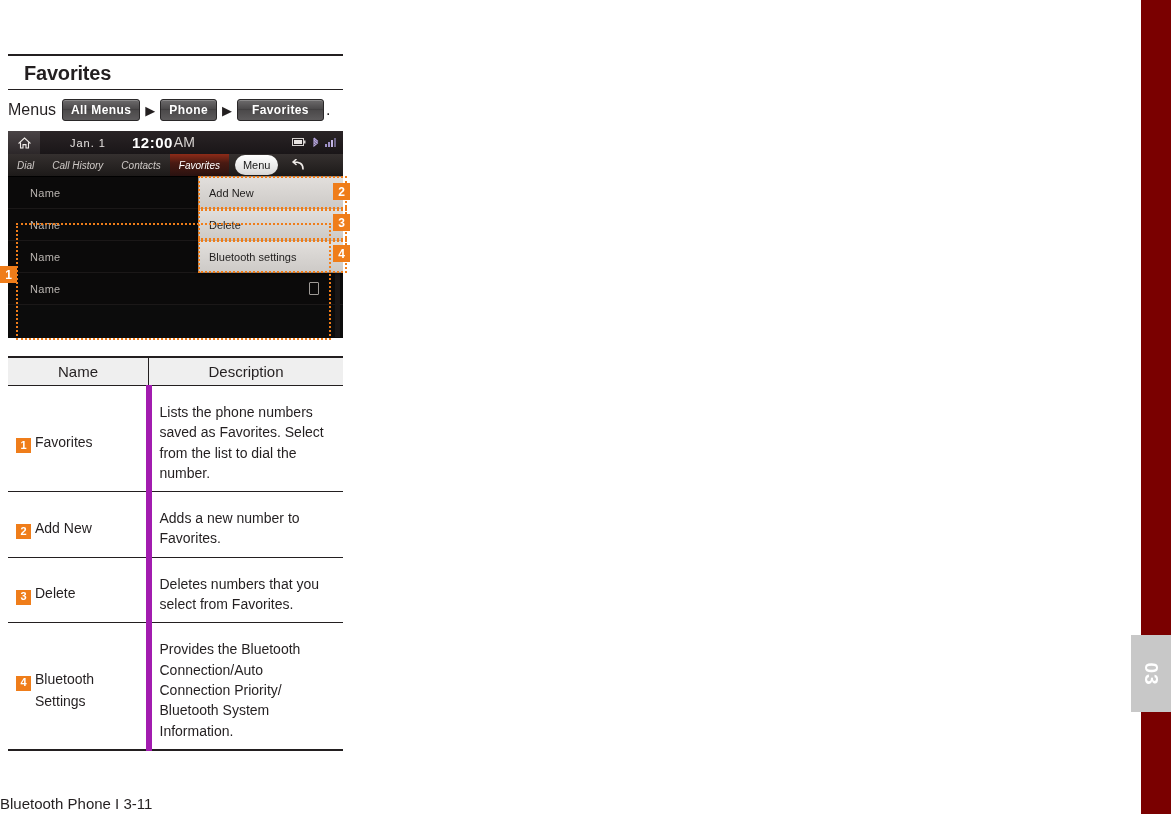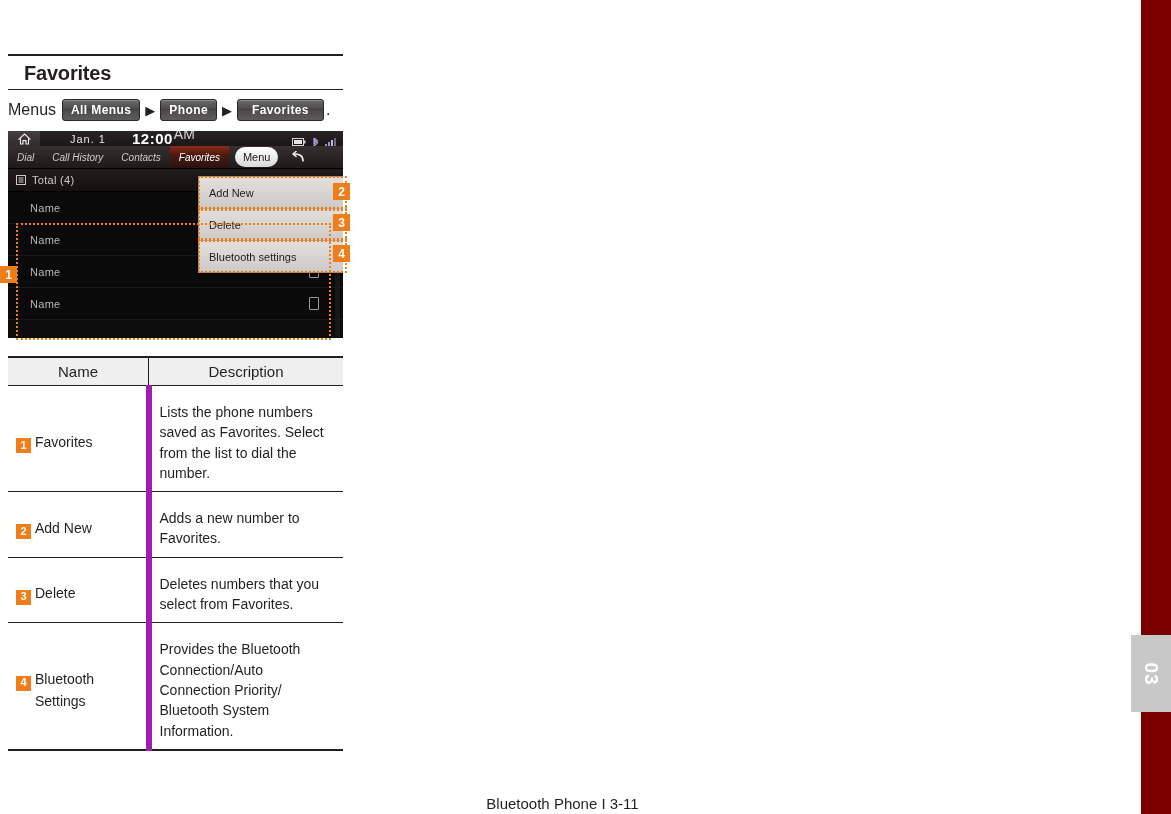--- a/index.html
+++ b/index.html
@@ -116,21 +116,21 @@
   #device-inner {
     position: absolute;
     inset: 0;
     overflow: hidden;
     background: #0c0c0c;
   }
 
   
   #status-bar {
     position: relative;
-    height: 15px;
+    height: 23px;
     background: linear-gradient(to bottom, #2a2426 0%, #1a1618 100%);
     display: flex;
     align-items: center;
   }
   #home-icon {
     width: 32px;
     height: 23px;
     display: flex;
     align-items: center;
     justify-content: center;
@@ -375,21 +375,21 @@
     display: block;
     padding-left: 19px;
   }
 
   
   #footer {
     position: absolute;
     left: 0;
     top: 795px;
     width: 1125px;
-    text-align: center;
+    text-align: left;
     font-size: 15px;
     color: #231f20;
   }
 </style>
 </head>
 <body>
 
 <div id="right-bar"></div>
 <div id="chapter-tab">
   <span class="chapter-num">03</span>
@@ -447,29 +447,20 @@
         <div class="nav-tab">Contacts</div>
         <div class="nav-tab active">Favorites</div>
         <div id="menu-btn">Menu</div>
         <div id="back-btn">
           <svg width="16" height="12" viewBox="0 0 16 12">
             <path d="M14 10 C14 4 10 3 4 3 M4 3 L7 0.5 M4 3 L7 5.5" fill="none" stroke="#efebe8" stroke-width="1.6" stroke-linecap="round"></path>
           </svg>
         </div>
       </div>
 
-      <div id="total-row">
-        <svg class="listicon" width="10" height="10" viewBox="0 0 10 10">
-          <rect x="0.5" y="0.5" width="9" height="9" fill="none" stroke="#cdc9c6"></rect>
-          <line x1="2.5" y1="3" x2="7.5" y2="3" stroke="#cdc9c6"></line>
-          <line x1="2.5" y1="5" x2="7.5" y2="5" stroke="#cdc9c6"></line>
-          <line x1="2.5" y1="7" x2="7.5" y2="7" stroke="#cdc9c6"></line>
-        </svg>
-        <span id="total-label">Total (4)</span>
-      </div>
 
       <div id="fav-list">
         <div class="fav-row">
           <span class="fav-name">Name</span>
         </div>
         <div class="fav-row">
           <span class="fav-name">Name</span>
         </div>
         <div class="fav-row">
           <span class="fav-name">Name</span>

